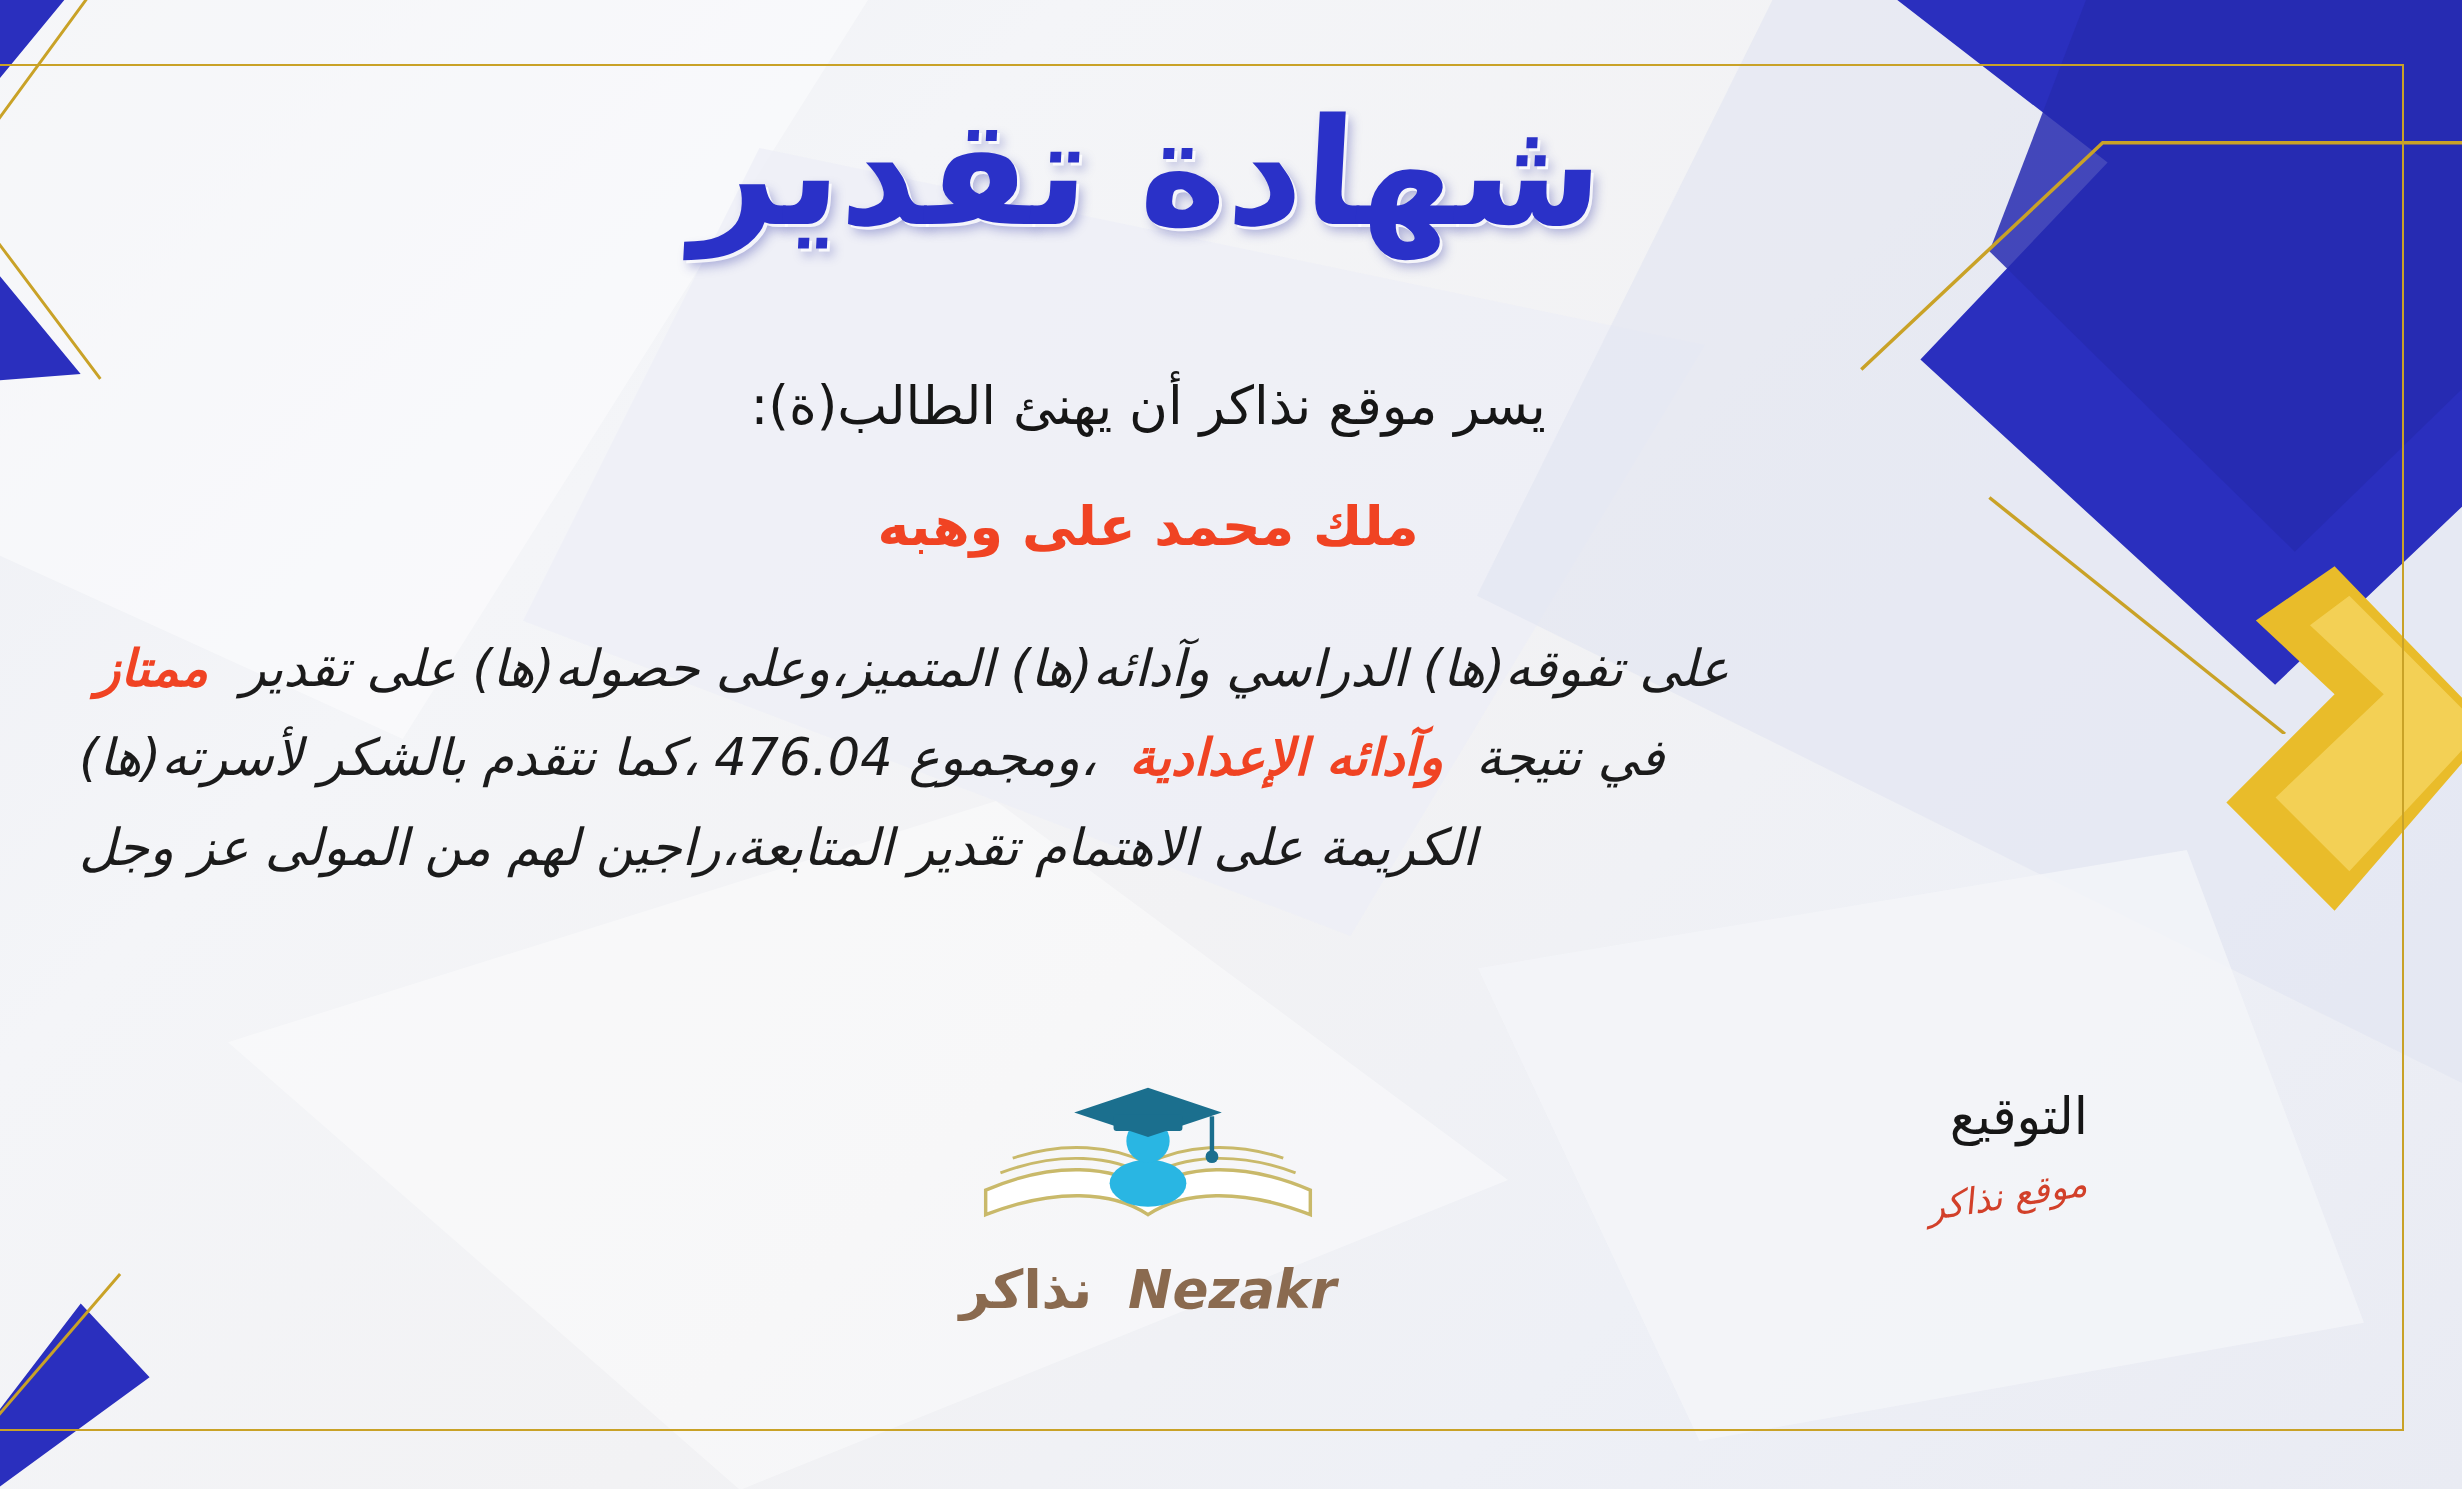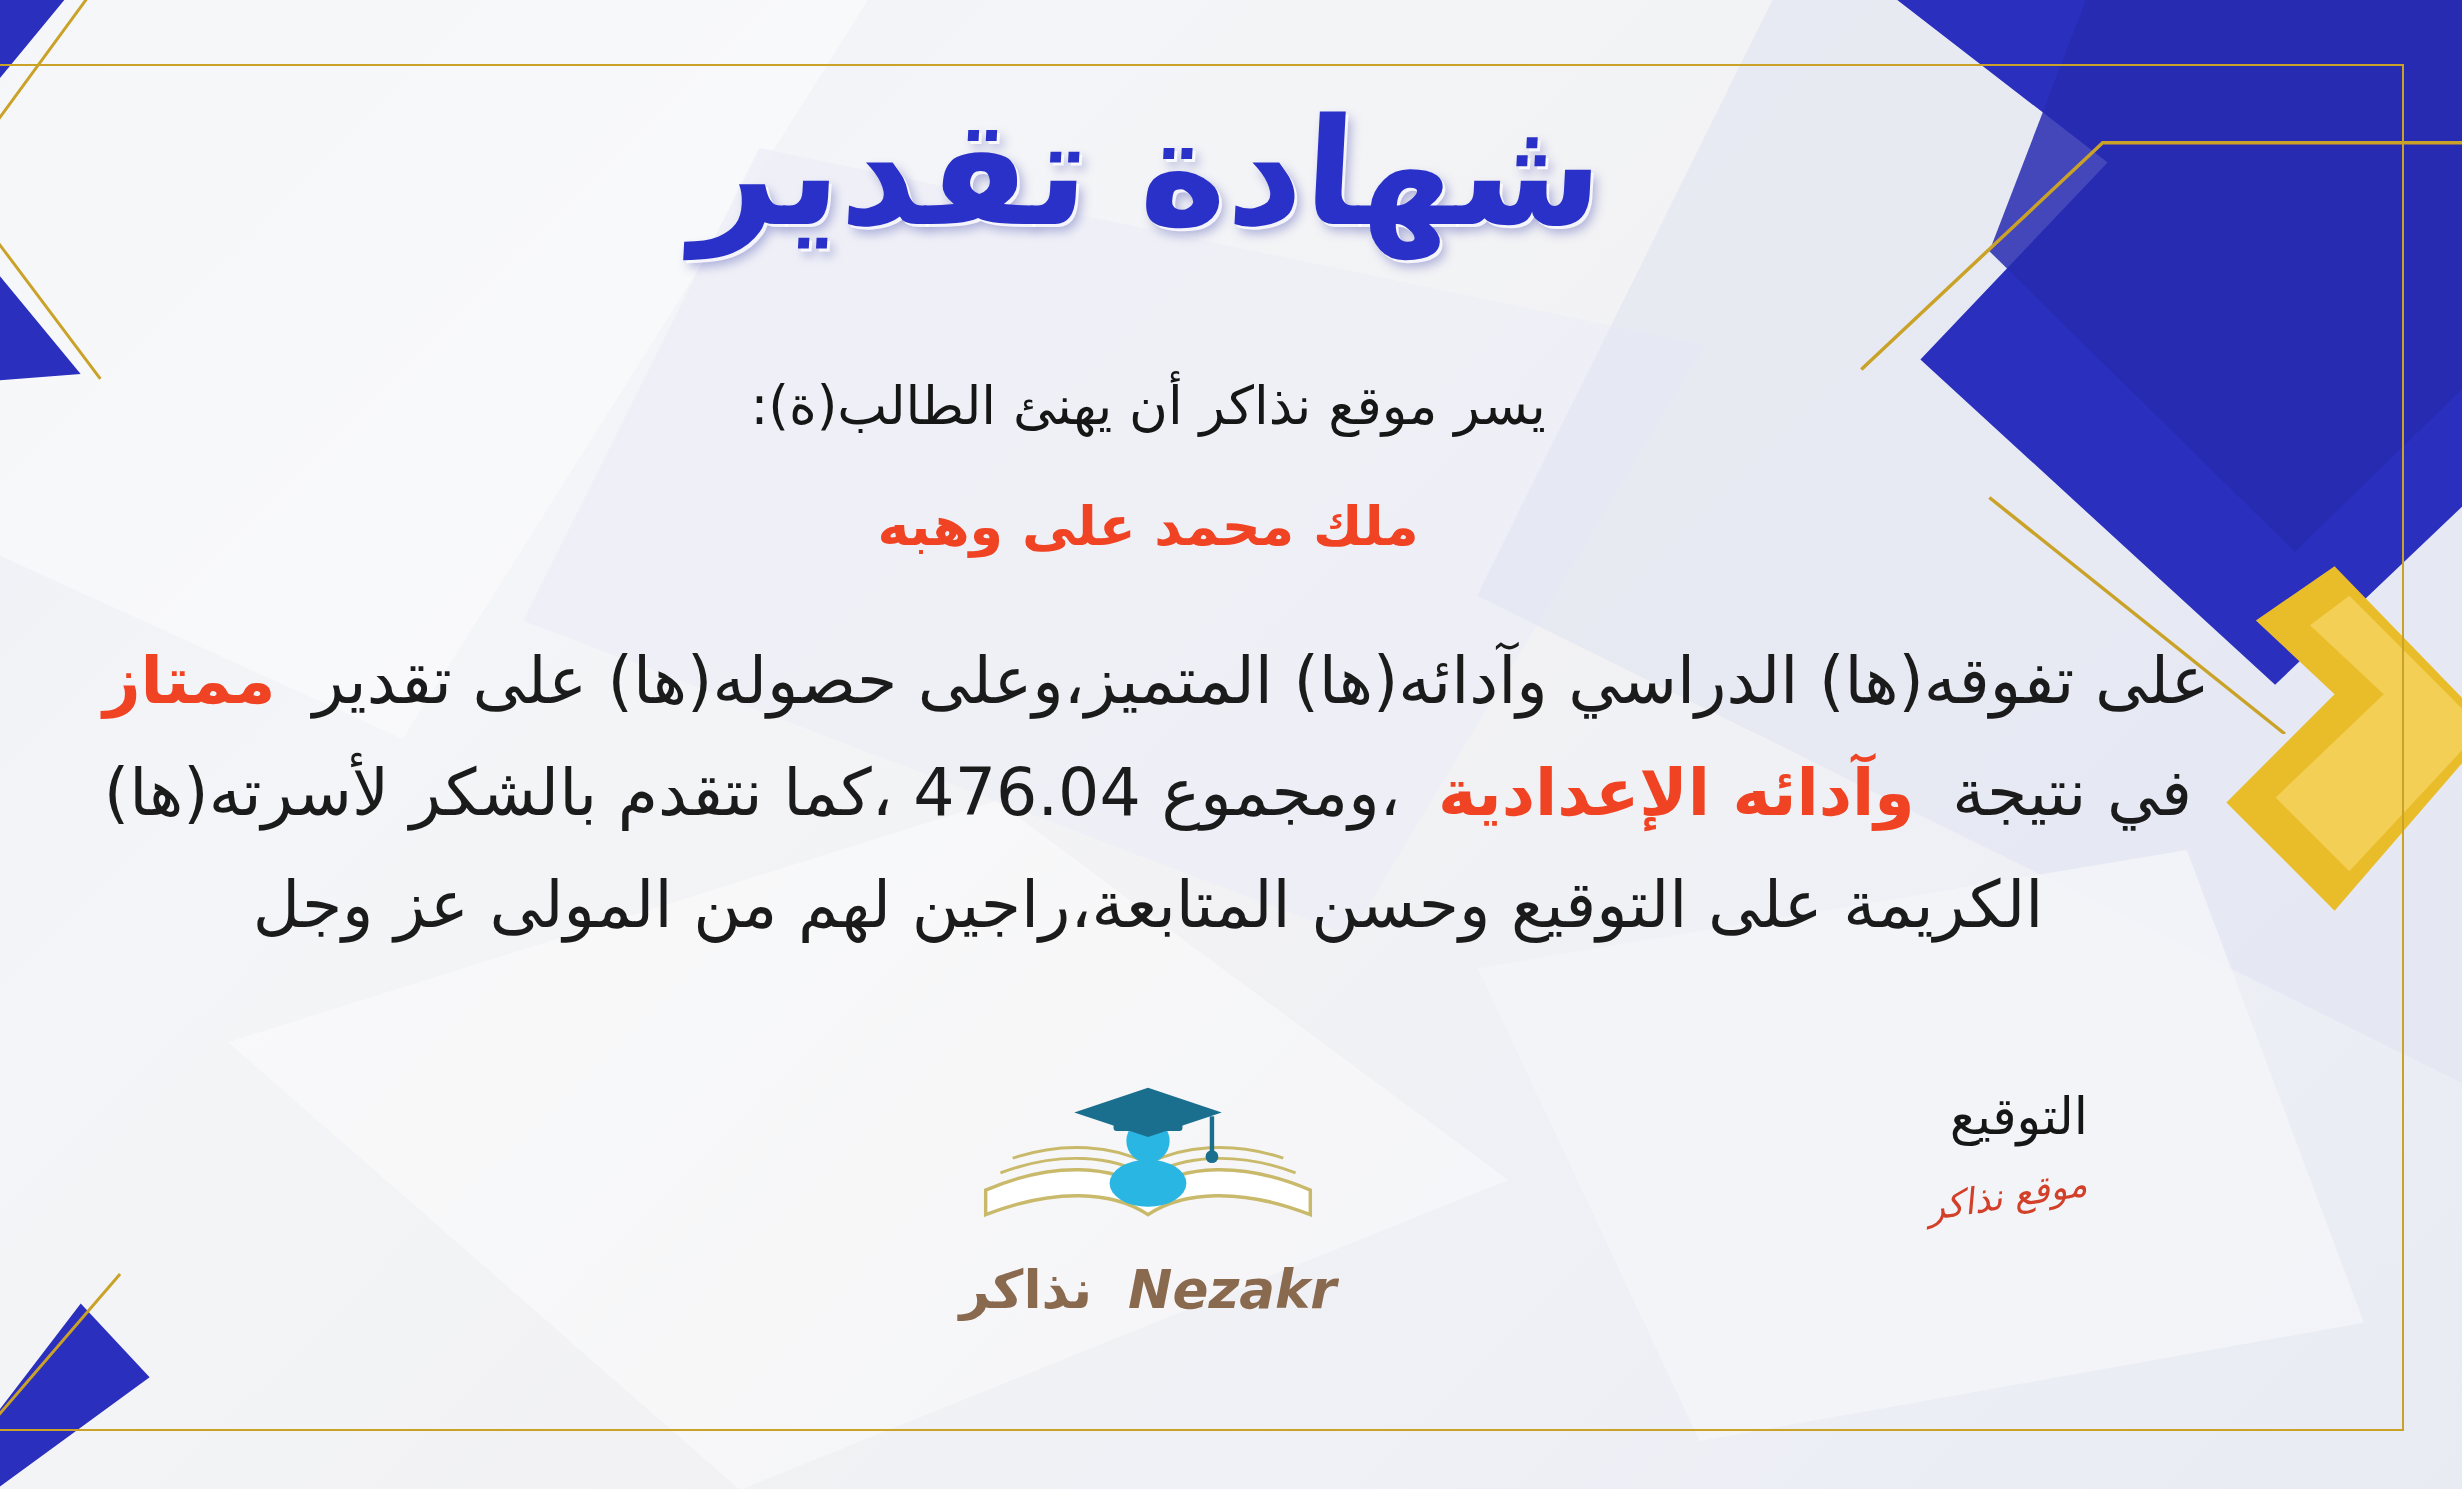--- a/index.html
+++ b/index.html
@@ -134,26 +134,27 @@
   .student-name {
     margin-top: 38px;
     font-size: 54px;
     font-weight: bold;
     color: #f04323;
   }
 
   .body-block {
     margin-top: 59px;
     width: 2256px;
-    text-align: center;
-    font-size: 65px;
+    text-align: left;
+    font-size: 51px;
     line-height: 1.62;
     color: #1b1b1b;
     padding: 0 59px;
     box-sizing: border-box;
+    font-style: italic;
   }
   .body-block p {
     margin: 0 0 6.9px 0;
   }
   .grade, .cert-name {
     color: #f04323;
     font-weight: bold;
     padding: 0 16.7px;
   }
   .total-num {
@@ -266,21 +267,21 @@
         <span>على تفوقه(ها) الدراسي وآدائه(ها) المتميز،وعلى حصوله(ها) على تقدير</span>
         <span class="grade">ممتاز</span>
       </p>
       <p>
         <span>في نتيجة</span>
         <span class="cert-name">وآدائه الإعدادية</span>
         <span>،ومجموع</span>
         <span class="total-num">476.04</span>
         <span>،كما نتقدم بالشكر لأسرته(ها)</span>
       </p>
-      <p>الكريمة على التوقيع وحسن المتابعة،راجين لهم من المولى عز وجل</p>
+      <p>الكريمة على الاهتمام تقدير المتابعة،راجين لهم من المولى عز وجل</p>
     </div>
 
     <div class="footer">
 
       <div class="signature-area">
         <div class="signature-label">التوقيع</div>
         <div class="signature-mark">موقع نذاكر</div>
       </div>
 
       <div class="logo-area">

